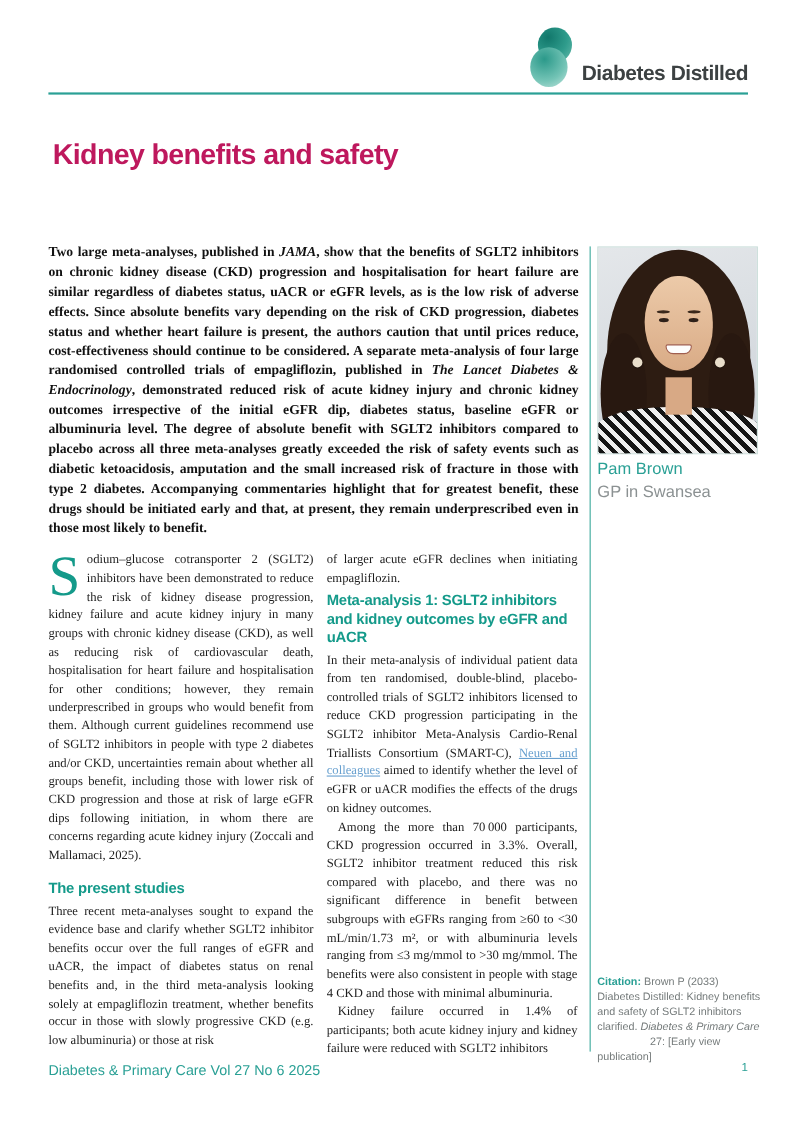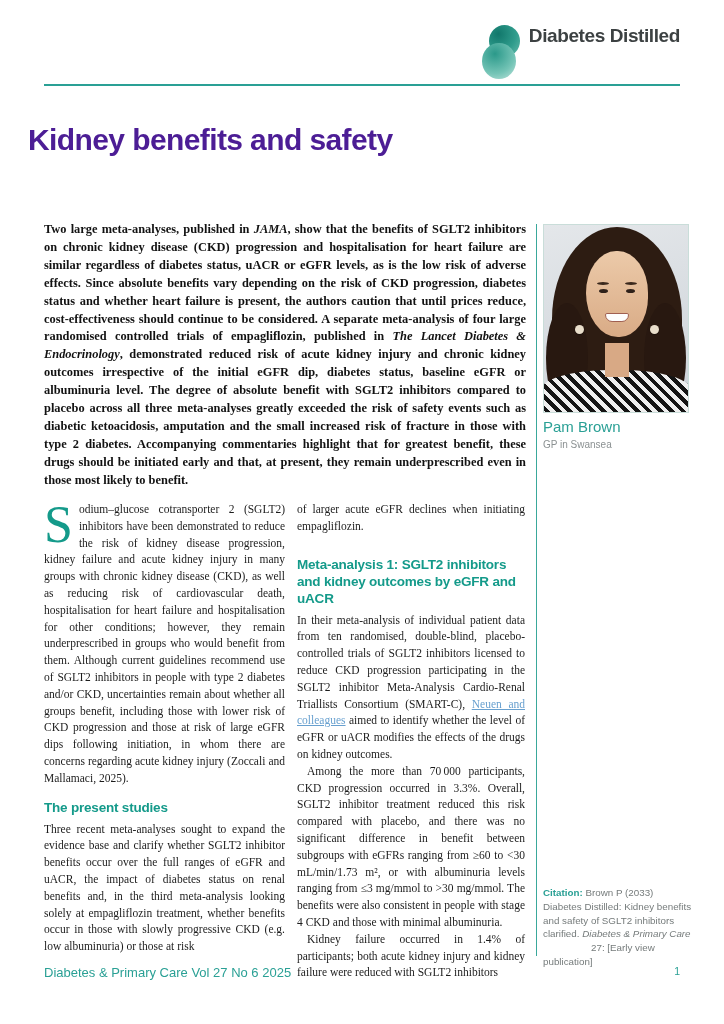--- a/index.html
+++ b/index.html
@@ -1,33 +1,33 @@
 <!DOCTYPE html>
 <html><head>
 <meta charset="utf-8">
 <style>
   * { margin:0; padding:0; box-sizing:border-box; }
   html,body { background:#e9e9e9; }
   .page { position:relative; width:724px; height:1024px; margin:0 auto; background:#ffffff;
           font-family:"Liberation Serif", serif; overflow:hidden; }
 
   
-  .logo { position:absolute; top:25px; right:44px; display:flex; align-items:flex-start; gap:9px; }
+  .logo { position:absolute; top:25px; right:44px; display:flex; align-items:flex-end; gap:9px; }
   .logo-mark { position:relative; width:38px; height:54px; }
   .logo-c1 { position:absolute; left:7px; top:0; width:31px; height:32px; border-radius:50%;
              background:radial-gradient(circle at 30% 28%, #11776b, #2f9c8c 55%, #5cb5a6 90%); }
   .logo-c2 { position:absolute; left:0; top:18px; width:34px; height:36px; border-radius:50%;
              background:radial-gradient(circle at 38% 30%, #2b998a, #74c4b6 60%, #b7e1d9 95%); }
   .logo-text { font-family:"Liberation Sans", sans-serif; font-weight:700; font-size:19px;
                color:#3c4142; letter-spacing:-0.4px; }
   .rule { position:absolute; left:44px; right:44px; top:84px; height:2px; background:#2aa095; }
 
   
-  .title { position:absolute; left:28px; top:121px; font-family:"Liberation Sans", sans-serif;
-           font-weight:700; font-size:30px; line-height:38px; color:#4c1d95; letter-spacing:-0.6px; }
+  .title { position:absolute; left:48px; top:121px; font-family:"Liberation Sans", sans-serif;
+           font-weight:700; font-size:26px; line-height:38px; color:#be185d; letter-spacing:-0.6px; }
 
   
   .abstract { position:absolute; left:44px; top:221px; width:482px; font-weight:700;
               font-size:12.4px; line-height:17.9px; text-align:justify; color:#121212; }
   .abstract i { font-style:italic; }
 
   
   .photo-frame { position:absolute; left:543px; top:224px; width:146px; height:189px;
                  border:1px solid #c9ddd9; background:linear-gradient(165deg,#e4e7ea 0%,#ccd2d8 100%);
                  overflow:hidden; }
@@ -46,35 +46,35 @@
   .ph-brow { position:absolute; top:31px; width:12px; height:3px; background:#3a281c; border-radius:50%; }
   .ph-brow.l { left:11px; } .ph-brow.r { right:11px; }
   .ph-smile { position:absolute; left:19px; top:62px; width:24px; height:9px; background:#fdfdfd;
               border:1.5px solid #a05f50; border-radius:3px 3px 11px 11px; }
   .ph-earring { position:absolute; top:100px; width:9px; height:9px; background:#e9decb;
                 border-radius:50%; box-shadow:0 1px 1px rgba(0,0,0,.3); }
   .ph-earring.l { left:31px; } .ph-earring.r { left:106px; }
   .author-name { position:absolute; left:543px; top:418px; font-family:"Liberation Sans", sans-serif;
                  font-size:15px; color:#2aa095; }
   .author-role { position:absolute; left:543px; top:439px; font-family:"Liberation Sans", sans-serif;
-                 font-size:10px; color:#8b9192; }
+                 font-size:15px; color:#8b9192; }
 
   
   .vdivider { position:absolute; left:536px; top:224px; width:1px; height:732px; background:#3aa89b; }
 
   
   .col { position:absolute; top:501px; text-align:justify; font-size:11.5px; line-height:16.8px; color:#1c1c1c; }
   .col-left { left:44px; width:241px; }
   .col-right { left:297px; width:228px; }
   .body-para { margin:0; }
   .body-para.indent { text-indent:10px; }
   .dropcap { float:left; font-size:52px; line-height:41px; color:#149a8a; margin:3px 6px 0 0; }
   .body-heading { font-family:"Liberation Sans", sans-serif; font-weight:700; font-size:13.5px;
                   line-height:17px; color:#149a8a; margin:12px 0 5px; text-align:left; letter-spacing:-0.2px; }
-  .col-right .body-heading { margin-top:21px; }
+  .col-right .body-heading { margin-top:2px; }
   .link { color:#68a0cf; text-decoration:underline; cursor:pointer; }
 
   
   .citation { position:absolute; left:543px; top:886px; width:150px; font-family:"Liberation Sans", sans-serif;
               font-size:9.8px; line-height:13.8px; color:#757b7b; }
   .cit-label { color:#2aa095; font-weight:700; }
   .cit-journal { font-style:italic; }
   .cit-vol { font-weight:400;margin-left:48px; }
 
   

